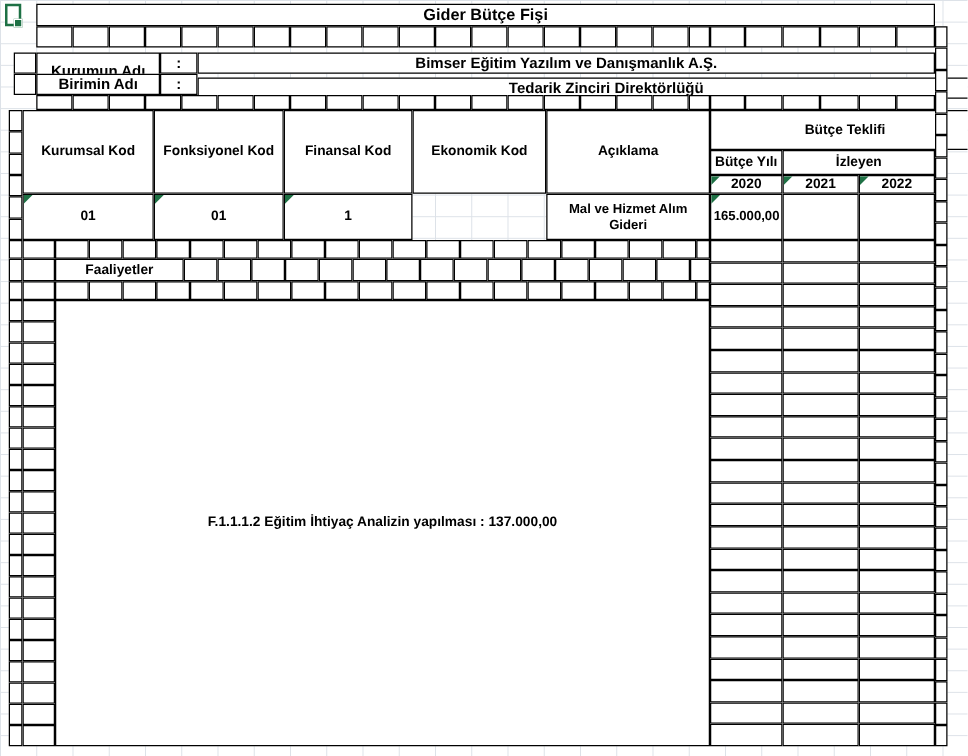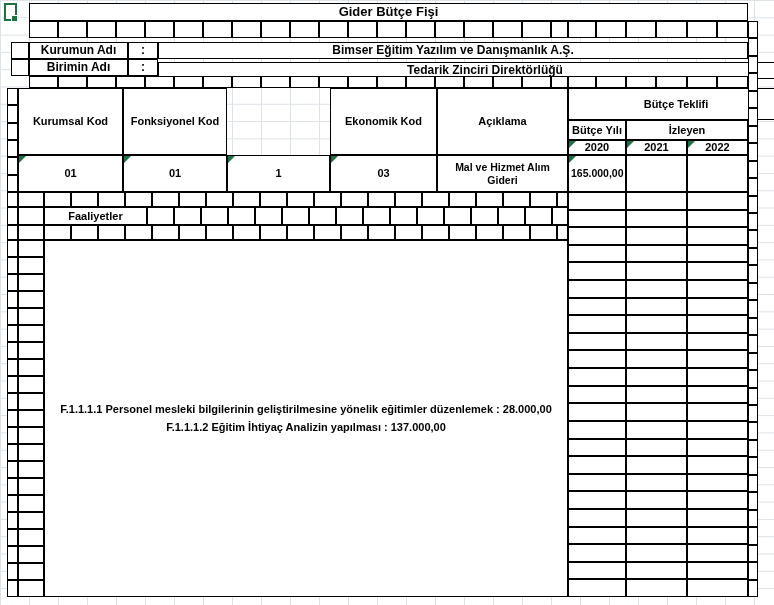--- a/index.html
+++ b/index.html
@@ -68,52 +68,51 @@
 
   <div id="selection">
     <div class="handle"></div>
   </div>
 
   <div class="cell f13" style="left:29px;top:3px;width:719px;height:18px;">Gider Bütçe Fişi</div>
 
   <div class="cell" style="left:11px;top:42px;width:18px;height:17px;"></div>
   <div class="cell" style="left:11px;top:59px;width:18px;height:17px;"></div>
 
-  <div class="cell f12" style="left:29px;top:42px;width:99px;height:17px;">Kurumun Adı</div>
+  <div class="cell f12" style="left:29px;top:42px;width:99px;height:32px;">Kurumun Adı</div>
   <div class="cell f12" style="left:128px;top:42px;width:30px;height:17px;">:</div>
   <div class="cell f12" style="left:158px;top:42px;width:590px;height:17px;">Bimser Eğitim Yazılım ve Danışmanlık A.Ş.</div>
 
   <div class="cell f12" style="left:29px;top:59px;width:99px;height:17px;">Birimin Adı</div>
   <div class="cell f12" style="left:128px;top:59px;width:30px;height:17px;">:</div>
   <div class="cell f12" style="left:158px;top:62px;width:638px;height:17px;padding-left:16px;">Tedarik Zinciri Direktörlüğü</div>
 
   <div class="cell" style="left:123px;top:88px;width:104px;height:67px;">Fonksiyonel Kod</div>
   <div class="cell" style="left:18px;top:88px;width:105px;height:67px;">Kurumsal Kod</div>
+  <div class="cell" style="left:227px;top:88px;width:103px;height:67px;">Finansal Kod</div>
   <div class="cell" style="left:330px;top:88px;width:107px;height:67px;">Ekonomik Kod</div>
   <div class="cell" style="left:437px;top:88px;width:131px;height:67px;">Açıklama</div>
   <div class="cell" style="left:568px;top:88px;width:216px;height:32px;">Bütçe Teklifi</div>
   <div class="cell" style="left:568px;top:120px;width:58px;height:20px;text-align:center;">Bütçe Yılı</div>
   <div class="cell" style="left:626px;top:120px;width:122px;height:20px;">İzleyen</div>
   <div class="cell tri" style="left:568px;top:140px;width:58px;height:15px;">2020</div>
   <div class="cell tri" style="left:626px;top:140px;width:61px;height:15px;">2021</div>
   <div class="cell tri" style="left:687px;top:140px;width:61px;height:15px;">2022</div>
 
   <div class="cell tri" style="left:18px;top:155px;width:105px;height:37px;">01</div>
   <div class="cell tri" style="left:123px;top:155px;width:104px;height:37px;">01</div>
   <div class="cell tri" style="left:227px;top:155px;width:103px;height:37px;">1</div>
-  <div class="cell tri" style="left:330px;top:155px;width:107px;height:37px;">03</div>
   <div class="cell f10" style="left:437px;top:155px;width:131px;height:37px;padding:0 8px;">Mal ve Hizmet Alım Gideri</div>
   <div class="cell tri f10 left" style="left:568px;top:155px;width:58px;height:37px;">165.000,00</div>
   <div class="cell" style="left:626px;top:155px;width:61px;height:37px;"></div>
   <div class="cell" style="left:687px;top:155px;width:61px;height:37px;"></div>
 
   <div class="cell" style="left:44px;top:207px;width:103px;height:18px;">Faaliyetler</div>
 
   <div class="cell" id="bigtext" style="left:44px;top:240px;width:524px;height:357px;">
-    <div class="act">F.1.1.1.1 Personel mesleki bilgilerinin geliştirilmesine yönelik eğitimler düzenlemek : 28.000,00</div>
     <div class="act">F.1.1.1.2 Eğitim İhtiyaç Analizin yapılması : 137.000,00</div>
   </div>
 
 <div class="cell" style="left: 29px; top: 21px; width: 29px; height: 17px;"></div>
     <div class="cell" style="left: 58px; top: 21px; width: 29px; height: 17px;"></div>
     <div class="cell" style="left: 87px; top: 21px; width: 29px; height: 17px;"></div>
     <div class="cell" style="left: 116px; top: 21px; width: 29px; height: 17px;"></div>
     <div class="cell" style="left: 145px; top: 21px; width: 29px; height: 17px;"></div>
     <div class="cell" style="left: 174px; top: 21px; width: 29px; height: 17px;"></div>
     <div class="cell" style="left: 203px; top: 21px; width: 29px; height: 17px;"></div>

